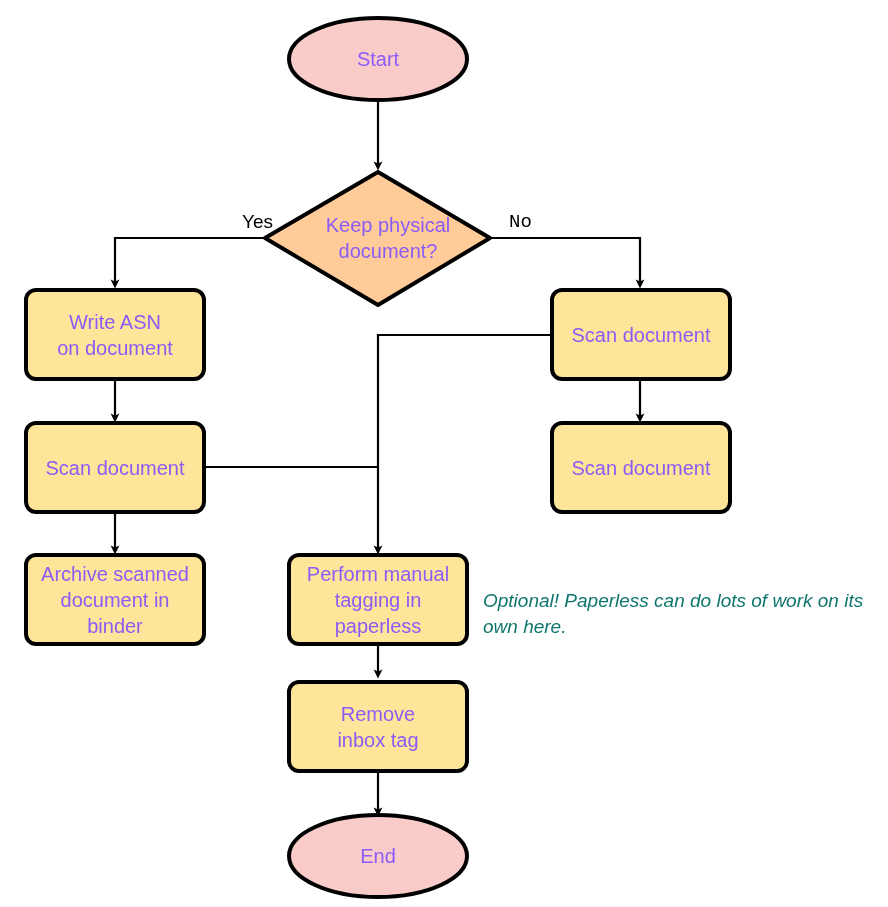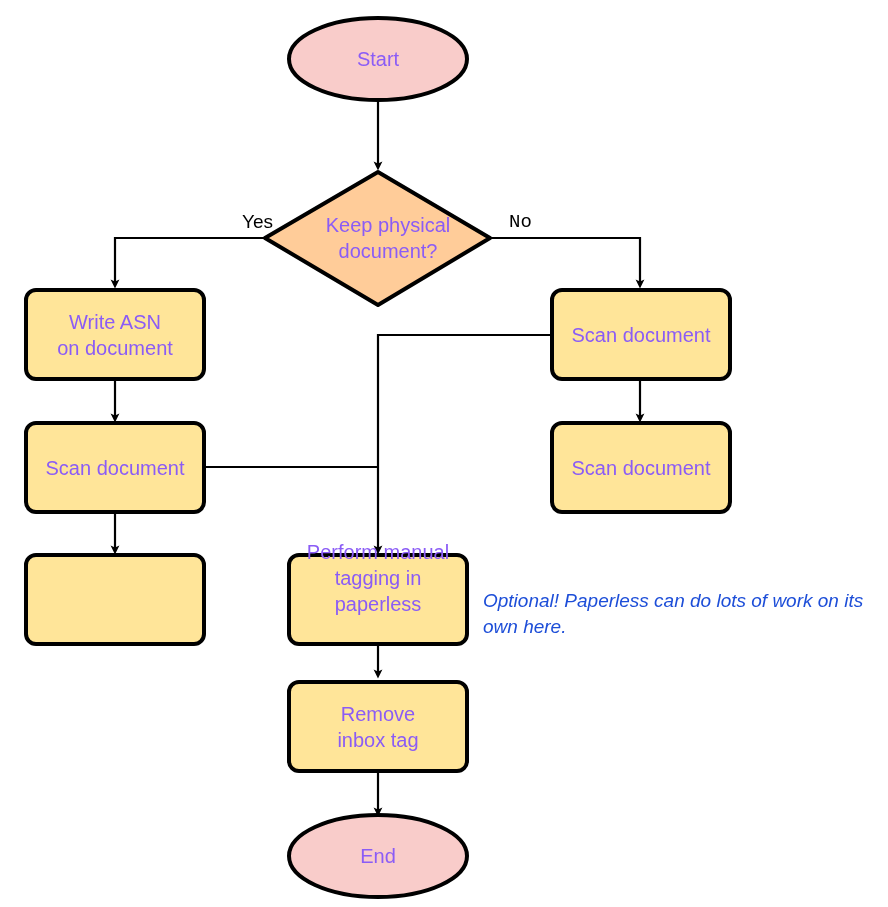--- a/index.html
+++ b/index.html
@@ -40,21 +40,21 @@
   .edge-label {
     position: absolute;
     color: #000000;
     font-family: "Liberation Sans", sans-serif;
     font-size: 19px;
     line-height: 22px;
     white-space: nowrap;
   }
   .note-text {
     position: absolute;
-    color: #1d4ed8;
+    color: #0f766e;
     font-family: "Liberation Sans", sans-serif;
     font-style: italic;
     font-size: 19px;
     line-height: 26px;
   }
 </style>
 </head>
 <body>
 
 <div id="flowchart-canvas">
@@ -115,26 +115,29 @@
   <div class="node-label" style="left:289px; top:18px; width:178px; height:82px;">Start</div>
 
   <div class="node-label" style="left:288px; top:198px; width:200px; height:80px;">Keep physical
 document?</div>
 
   <div class="node-label" style="left:26px; top:290px; width:178px; height:89px;">Write ASN
 on document</div>
 
   <div class="node-label" style="left:26px; top:423px; width:178px; height:89px;">Scan document</div>
 
+  <div class="node-label" style="left:26px; top:555px; width:178px; height:89px;">Archive scanned
+document in
+binder</div>
 
   <div class="node-label" style="left:552px; top:423px; width:178px; height:89px; top:290px;">Scan document</div>
 
   <div class="node-label" style="left:552px; top:423px; width:178px; height:89px;">Scan document</div>
 
-  <div class="node-label" style="left:289px; top:533px; width:178px; height:89px;">Perform manual
+  <div class="node-label" style="left:289px; top:555px; width:178px; height:89px;">Perform manual
 tagging in
 paperless</div>
 
   <div class="node-label" style="left:289px; top:682px; width:178px; height:89px;">Remove
 inbox tag</div>
 
   <div class="node-label" style="left:289px; top:815px; width:178px; height:82px;">End</div>
 
   <div class="edge-label" style="left:202px; top:211px;margin-left:40px;">Yes</div>
 

